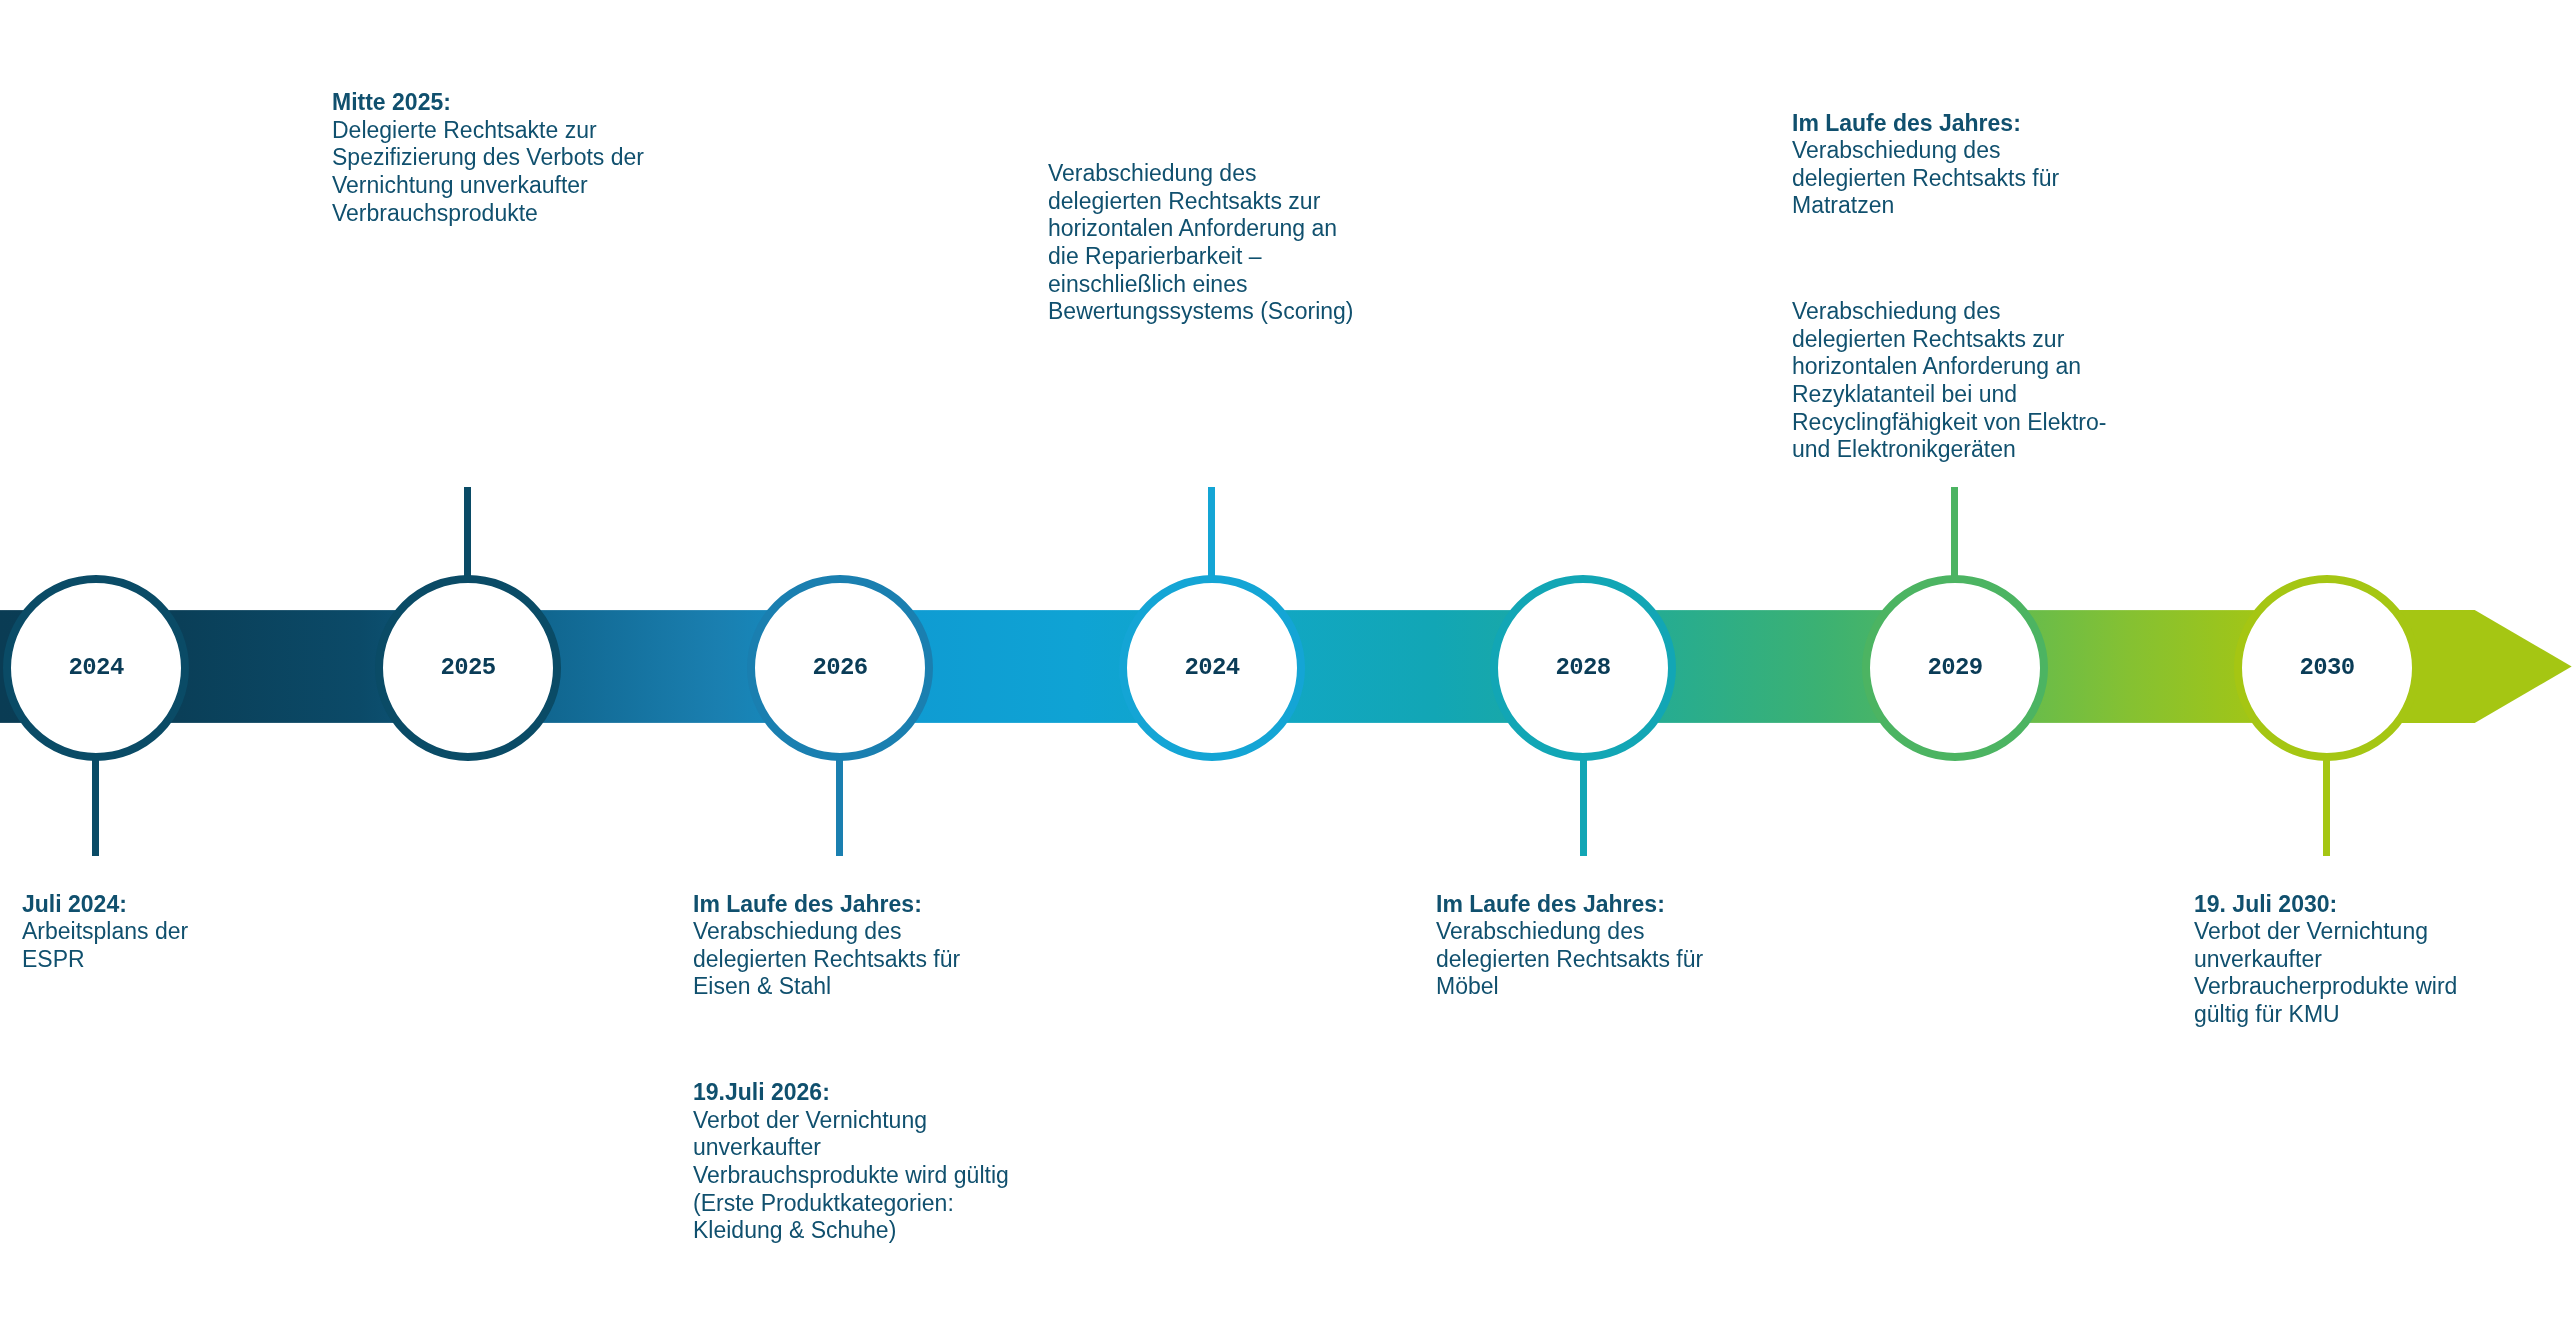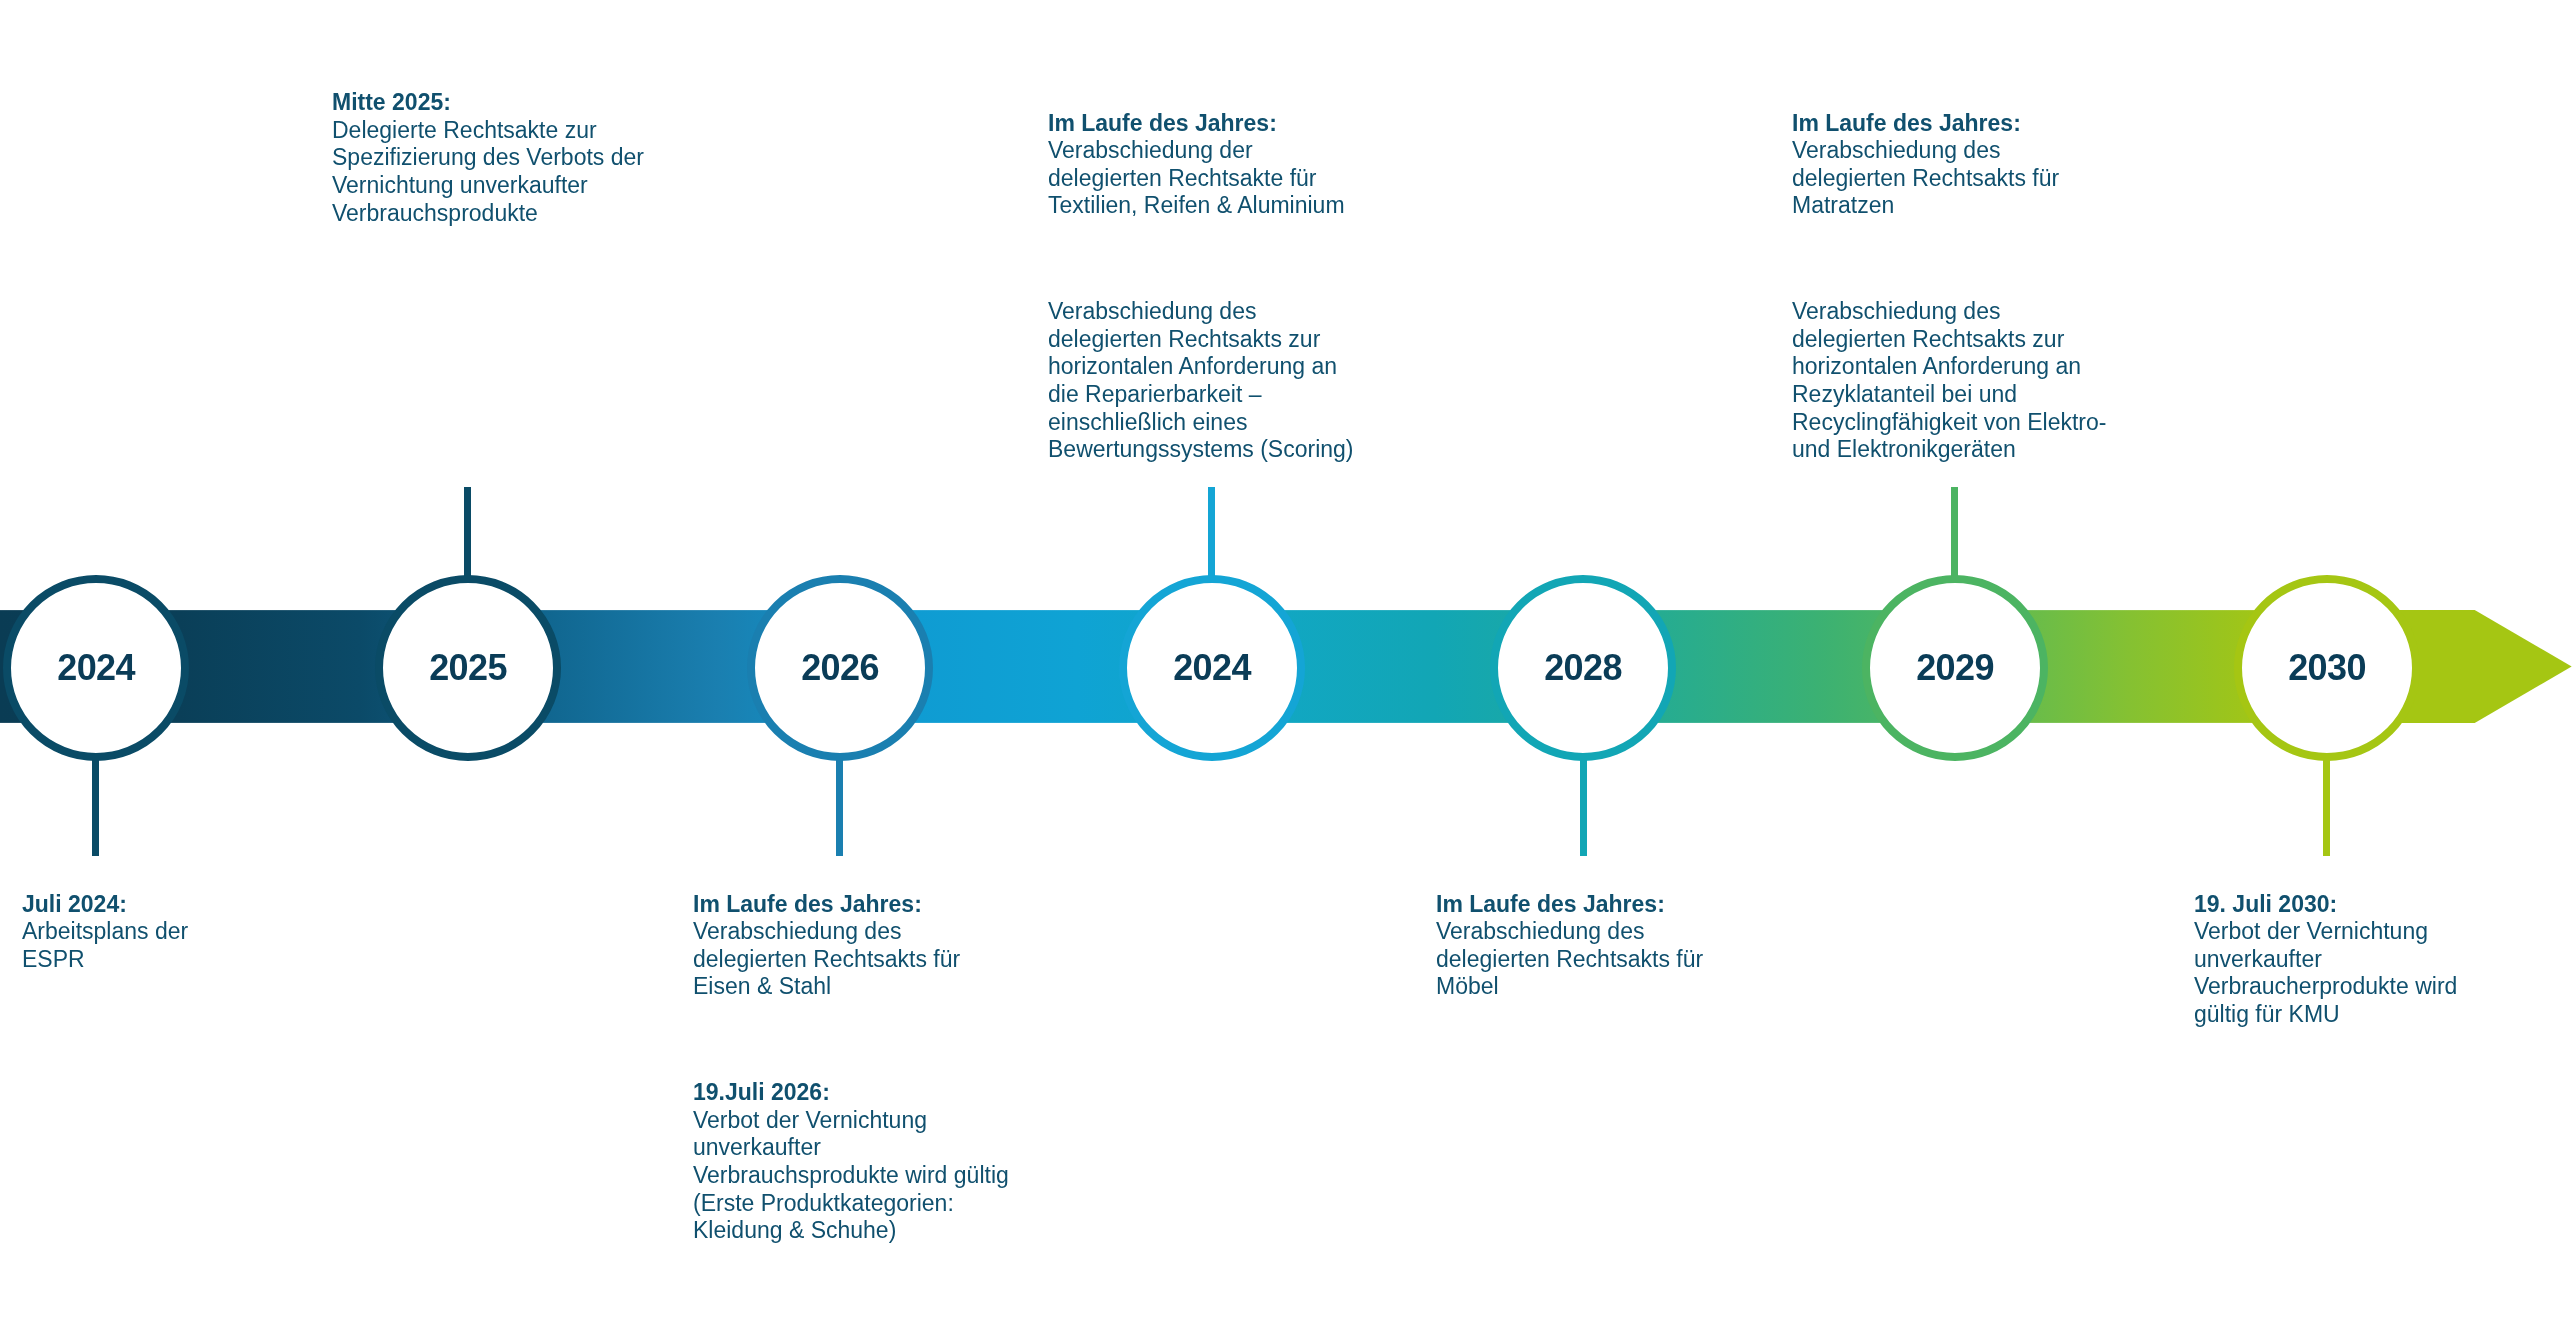--- a/index.html
+++ b/index.html
@@ -25,26 +25,26 @@
     position:absolute;
     width:186px; height:186px;
     top:575px;
     border-radius:50%;
     background:#ffffff;
     border:8px solid #0a4b66;
     display:flex; align-items:center; justify-content:center;
     z-index:5;
   }
   .year-node .year-label {
-    font-size:36px;
+    font-size:24px;
     font-weight:bold;
     color:#0a3c57;
     letter-spacing:-0.6px;
     line-height:1;
-    font-family:Liberation Sans, sans-serif;
+    font-family:Liberation Mono, monospace;
   }
 
   
   .stem {
     position:absolute;
     width:7.4px;
     z-index:2;
   }
   .stem.up   { }
   .stem.down { }
@@ -133,24 +133,20 @@
   <span class="spacer"></span>
   <p><span class="hd">Mitte 2025:</span>
 <span>Delegierte Rechtsakte zur
 Spezifizierung des Verbots der
 Vernichtung unverkaufter
 Verbrauchsprodukte</span></p>
   <span class="spacer"></span>
 </div>
 
 <div class="callout" style="left:1048px; top:82px; width:471px;">
-  <p><span class="hd">Im Laufe des Jahres:</span>
-<span>Verabschiedung der
-delegierten Rechtsakte für
-Textilien, Reifen &amp; Aluminium</span></p>
   <span class="spacer"></span>
   <p><span>Verabschiedung des
 delegierten Rechtsakts zur
 horizontalen Anforderung an
 die Reparierbarkeit –
 einschließlich eines
 Bewertungssystems (Scoring)</span></p>
 </div>
 
 <div class="callout" style="left:1792px; top:82px; width:471px;">

